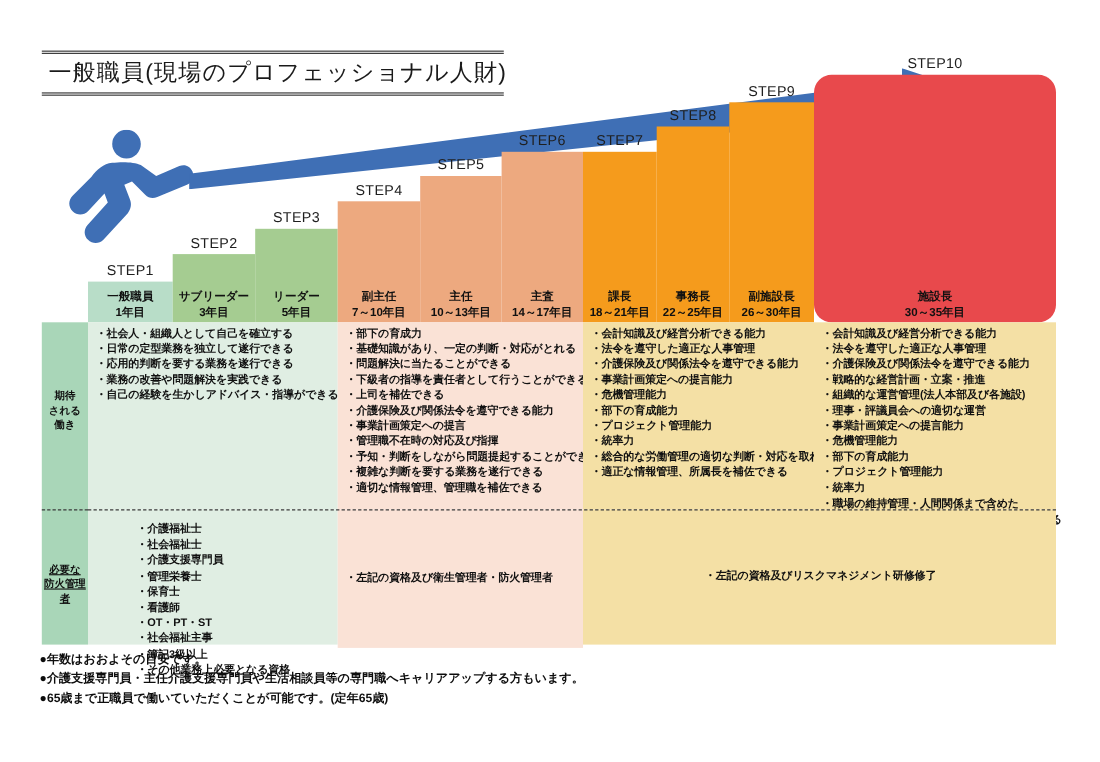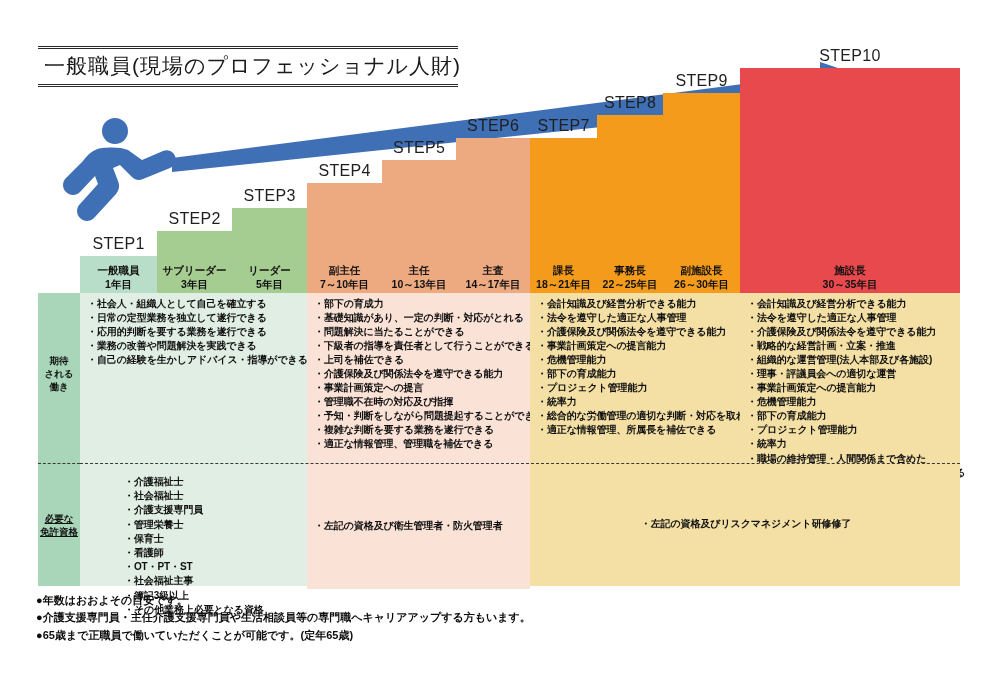--- a/index.html
+++ b/index.html
@@ -47,21 +47,21 @@
     position: absolute;
     left: 0; top: 108px;
     width: 1000px; height: 185px;
   }
   .step-bar {
     position: absolute;
     bottom: 0;
   }
   .step-label {
     position: absolute;
-    font-size: 16px;
+    font-size: 13px;
     color: #1f1f1f;
     white-space: nowrap;
     letter-spacing: .3px;
   }
   .step-role {
     position: absolute;
     bottom: 2px;
     width: 100%;
     text-align: center;
     font-size: 10.5px;
@@ -197,38 +197,38 @@
     </div>
     <div class="step-label" style="left: 563.5px; transform: translateX(-50%); bottom: 158px;">STEP7</div>
     <div class="step-bar" style="left: 597px; width: 66px; height: 178px; background: rgb(245, 155, 28);">
       <div class="step-role"><span>事務長</span><br><span>22～25年目</span></div>
     </div>
     <div class="step-label" style="left: 630px; transform: translateX(-50%); bottom: 181px;">STEP8</div>
     <div class="step-bar" style="left: 663px; width: 77px; height: 200px; background: rgb(245, 155, 28);">
       <div class="step-role"><span>副施設長</span><br><span>26～30年目</span></div>
     </div>
     <div class="step-label" style="left: 701.5px; transform: translateX(-50%); bottom: 203px;">STEP9</div>
-    <div class="step-bar" style="left: 740px; width: 220px; height: 225px; background: rgb(232, 73, 76);">
+    <div class="step-bar" style="left: 740px; width: 220px; height: 225px; background: rgb(232, 73, 76); border-radius: 16px;">
       <div class="step-role"><span>施設長</span><br><span>30～35年目</span></div>
     </div>
     <div class="step-label" style="left: 850px; transform: translateX(-50%); bottom: 228px;">STEP10</div>
   </div>
 
 <div id="grid">
 
   <div id="rowlabels">
     <div class="rowlabel" id="rl0" style="top: 62px;">
       <span>期待</span><br>
       <span>される</span><br>
       <span>働き</span>
     </div>
     <div id="rowlabel-sep" style="top: 170px;"></div>
     <div class="rowlabel" id="rl1" style="top: 220px; text-decoration: underline;">
       <span>必要な</span><br>
-      <span>免許資格</span>
+      <span>防火管理者</span>
     </div>
   </div>
 
   <div id="cells">
     <div id="cells-sep" style="top: 170px;"></div>
   <div class="cell" style="left: 0px; width: 227px; top: 0px; height: 170px; background: rgb(224, 238, 227);">
         <ul>
           <li>・社会人・組織人として自己を確立する</li>
           <li>・日常の定型業務を独立して遂行できる</li>
           <li>・応用的判断を要する業務を遂行できる</li>
@@ -241,21 +241,21 @@
           <li>・部下の育成力</li>
           <li>・基礎知識があり、一定の判断・対応がとれる</li>
           <li>・問題解決に当たることができる</li>
           <li>・下級者の指導を責任者として行うことができる</li>
           <li>・上司を補佐できる</li>
           <li>・介護保険及び関係法令を遵守できる能力</li>
           <li>・事業計画策定への提言</li>
           <li>・管理職不在時の対応及び指揮</li>
           <li>・予知・判断をしながら問題提起することができる</li>
           <li>・複雑な判断を要する業務を遂行できる</li>
-          <li>・適正な情報管理、管理職を補佐できる</li>
+          <li>・適切な情報管理、管理職を補佐できる</li>
         </ul>
       </div>
       <div class="cell" style="left: 450px; width: 210px; top: 0px; height: 170px; background: rgb(244, 224, 165);">
         <ul>
           <li>・会計知識及び経営分析できる能力</li>
           <li>・法令を遵守した適正な人事管理</li>
           <li>・介護保険及び関係法令を遵守できる能力</li>
           <li>・事業計画策定への提言能力</li>
           <li>・危機管理能力</li>
           <li>・部下の育成能力</li>

